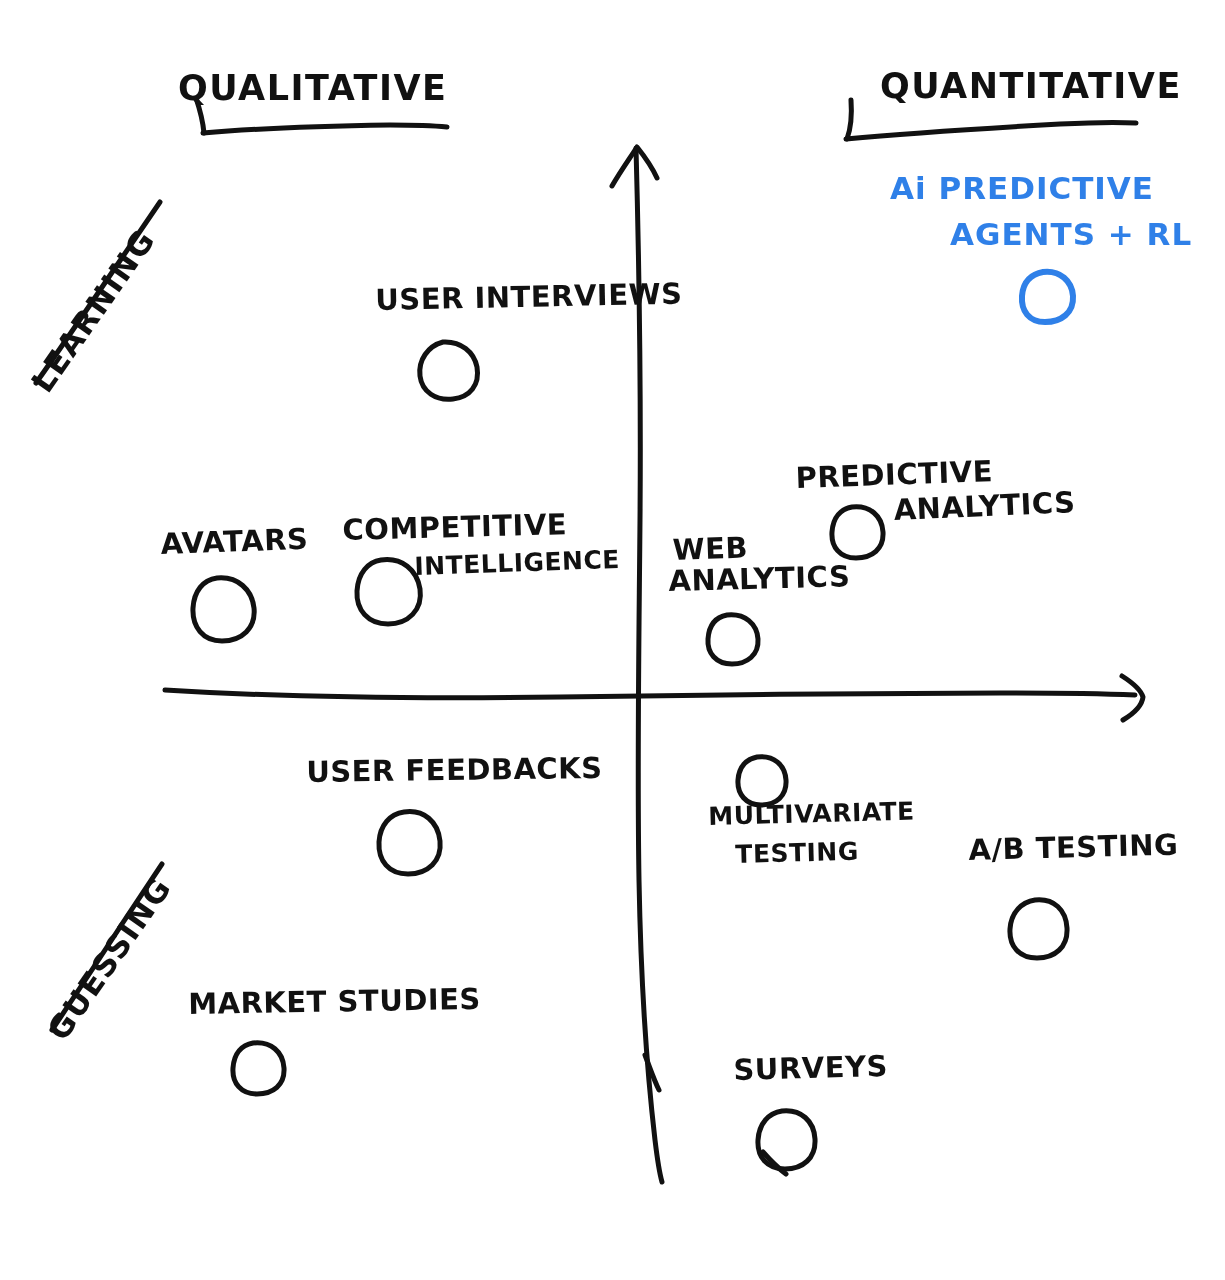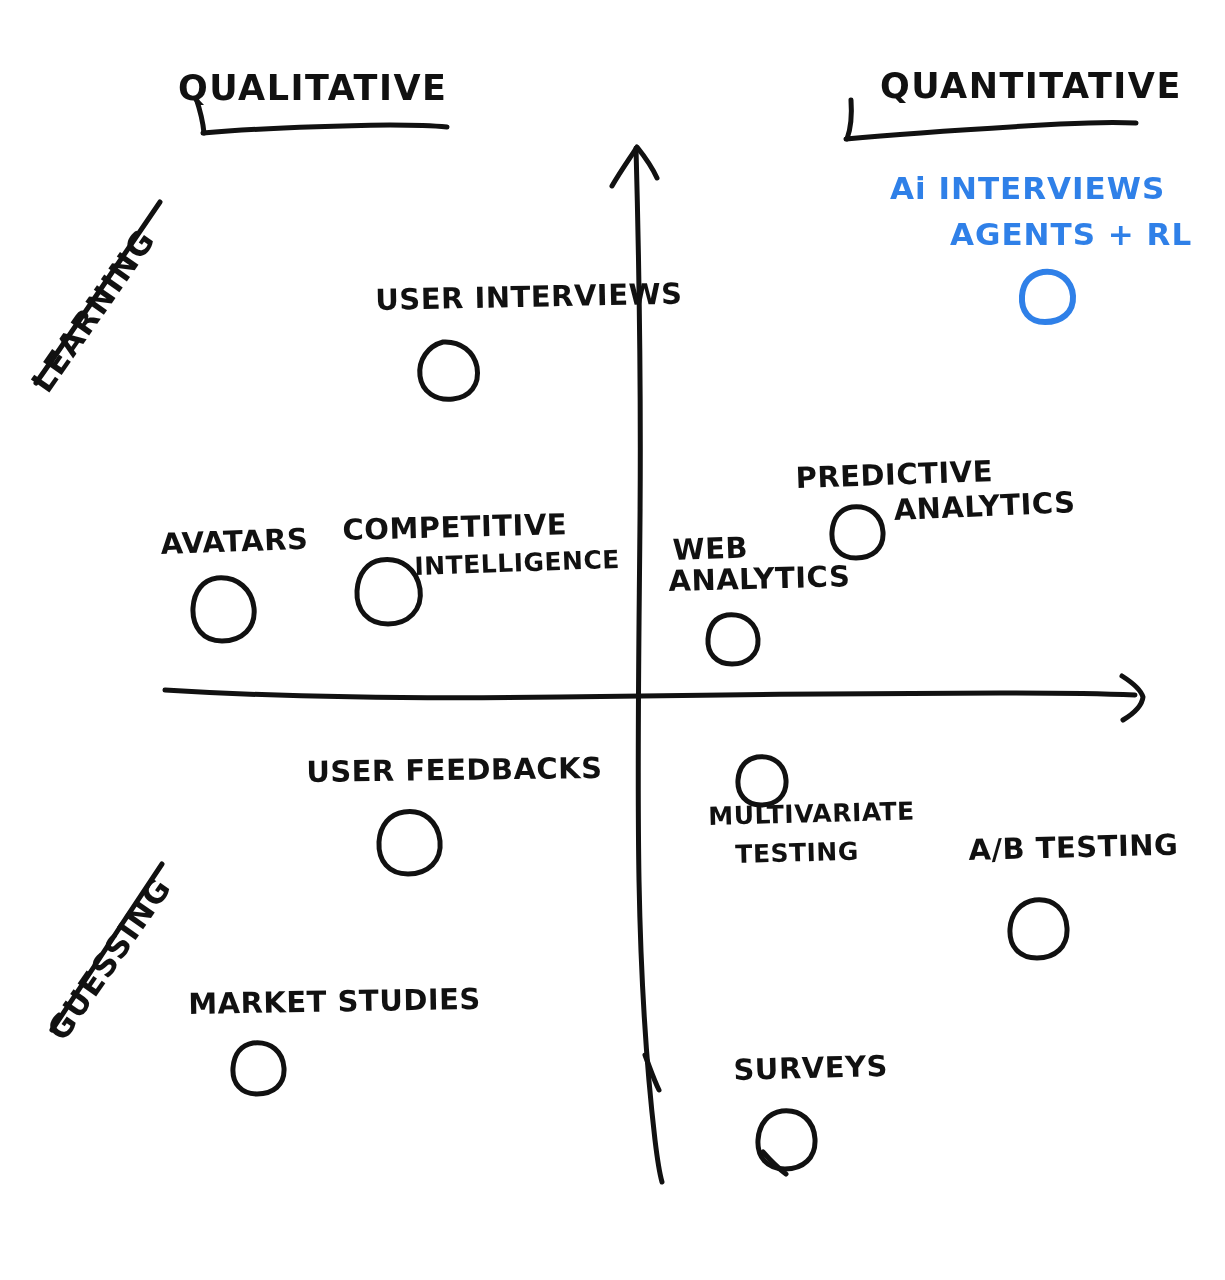--- a/index.html
+++ b/index.html
@@ -121,21 +121,21 @@
   <div class="label item-label small" style="left:414px; top:552px; transform: rotate(-2deg);">INTELLIGENCE</div>
 
   <div class="label item-label" style="left:672px; top:533px; transform: rotate(-2deg);">WEB</div>
 
   <div class="label item-label" style="left:668px; top:564px; transform: rotate(-1.5deg);">ANALYTICS</div>
 
   <div class="label item-label" style="left:795px; top:461px; transform: rotate(-2deg);">PREDICTIVE</div>
 
   <div class="label item-label" style="left:893px; top:493px; transform: rotate(-2.5deg);">ANALYTICS</div>
 
-  <div class="label blue blue-note" style="left:890px; top:170px;">Ai INTERVIEWS</div>
+  <div class="label blue blue-note" style="left:890px; top:170px;">Ai PREDICTIVE</div>
 
   <div class="label blue blue-note" style="left:950px; top:216px;">AGENTS + RL</div>
 
   <div class="label item-label" style="left:306px; top:755px; transform: rotate(-0.8deg);">USER FEEDBACKS</div>
 
   <div class="label item-label" style="left:188px; top:987px; transform: rotate(-1deg);">MARKET STUDIES</div>
 
   <div class="label item-label small" style="left:708px; top:802px; transform: rotate(-1.5deg);">MULTIVARIATE</div>
 
   <div class="label item-label small" style="left:735px; top:840px; transform: rotate(-1.5deg);">TESTING</div>

